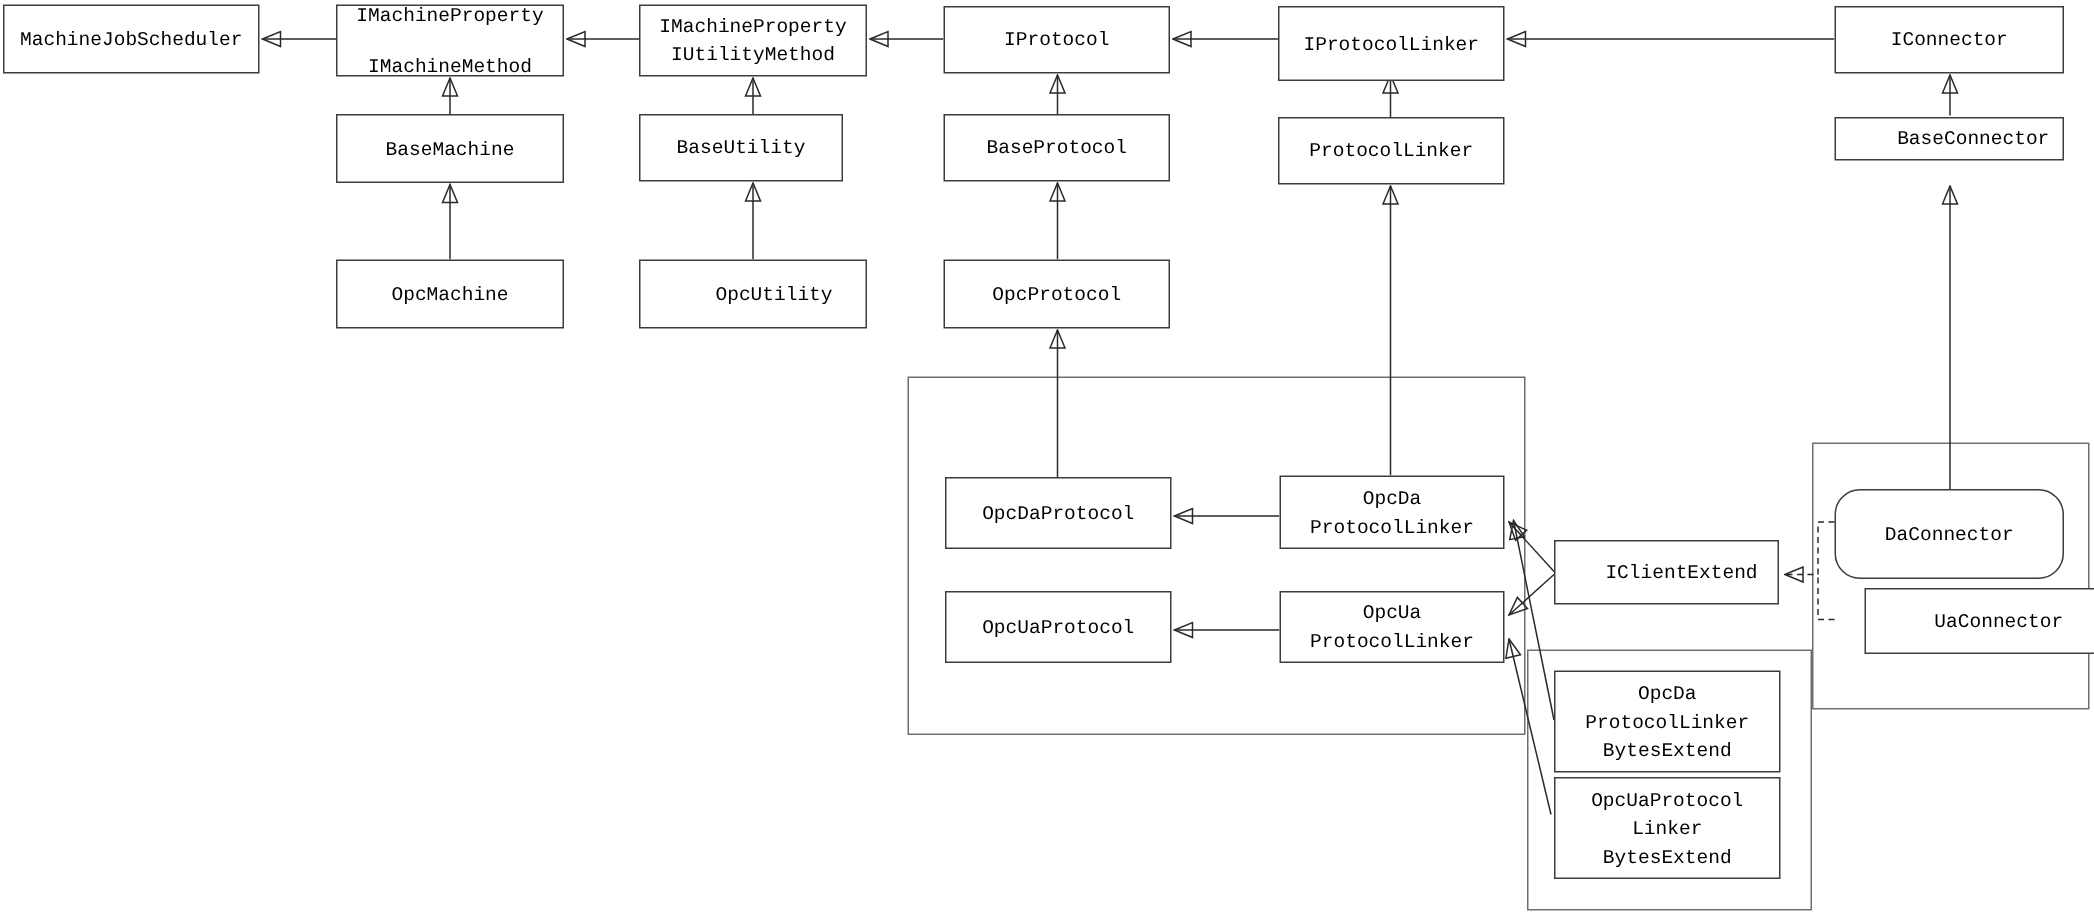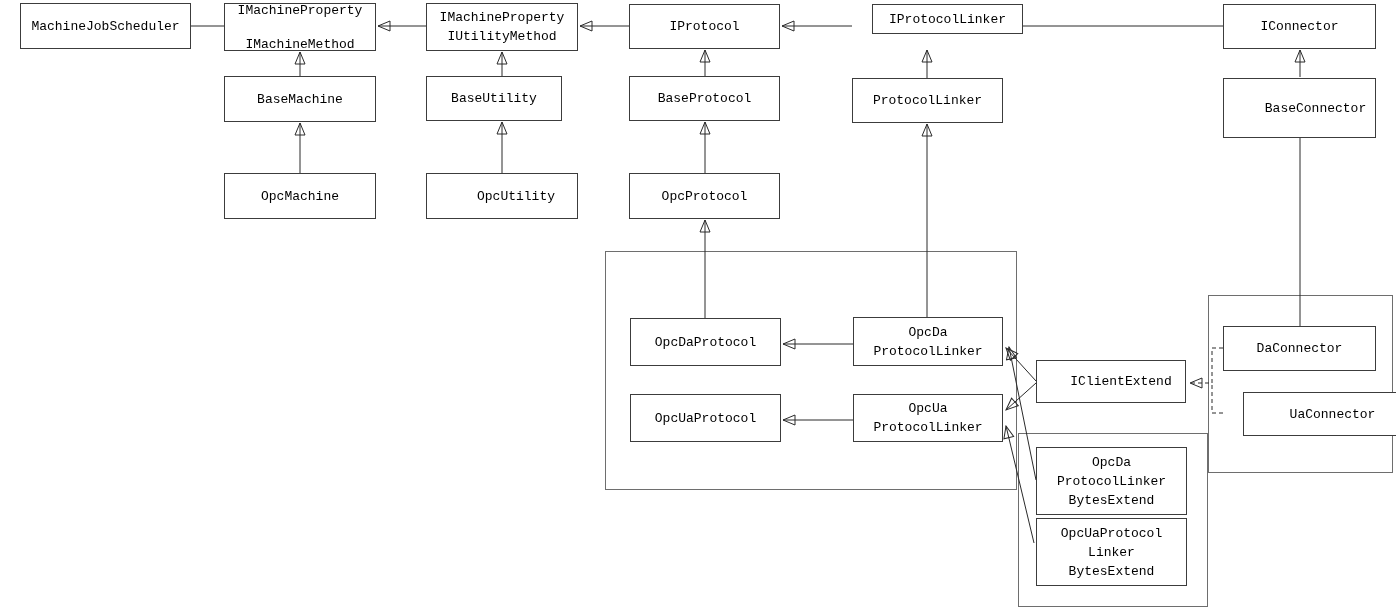--- a/index.html
+++ b/index.html
@@ -90,54 +90,54 @@
     <line x1="1036" y1="381" x2="1006" y2="348" marker-end="url(#arrowFilled)"></line>
     <line x1="1036" y1="383" x2="1006" y2="410" marker-end="url(#arrowFilled)"></line>
 
     <line x1="1036" y1="480" x2="1009" y2="347" marker-end="url(#arrowFilled)"></line>
     <line x1="1034" y1="543" x2="1006" y2="426" marker-end="url(#arrowFilled)"></line>
 
     <path class="dashed" d="M1223,348 H1212 V383 H1190" marker-end="url(#triHollow)"></path>
     <path class="dashed" d="M1223,413 H1212 V383"></path>
   </svg>
 
-  <div class="node" style="left:20px;top:3px;width:171px;height:46px;">
+  <div class="node" style="left:2px;top:3px;width:171px;height:46px;">
     <span>MachineJobScheduler</span>
   </div>
   <div class="node" style="left:224px;top:3px;width:152px;height:48px;gap:15px;">
     <span>IMachineProperty</span>
     <span>IMachineMethod</span>
   </div>
   <div class="node" style="left:426px;top:3px;width:152px;height:48px;">
     <span>IMachineProperty</span>
     <span>IUtilityMethod</span>
   </div>
   <div class="node" style="left:629px;top:4px;width:151px;height:45px;">
     <span>IProtocol</span>
   </div>
-  <div class="node" style="left:872px;top:4px;width:151px;height:30px;">
+  <div class="node" style="left:852px;top:4px;width:151px;height:50px;">
     <span>IProtocolLinker</span>
   </div>
   <div class="node" style="left:1223px;top:4px;width:153px;height:45px;text-align:right;">
     <span>IConnector</span>
   </div>
 
   <div class="node" style="left:224px;top:76px;width:152px;height:46px;">
     <span>BaseMachine</span>
   </div>
   <div class="node" style="left:426px;top:76px;width:136px;height:45px;">
     <span>BaseUtility</span>
   </div>
   <div class="node" style="left:629px;top:76px;width:151px;height:45px;">
     <span>BaseProtocol</span>
   </div>
   <div class="node" style="left:852px;top:78px;width:151px;height:45px;">
     <span>ProtocolLinker</span>
   </div>
-  <div class="node" style="left:1223px;top:78px;width:153px;height:60px;padding-left:32px;">
+  <div class="node" style="left:1223px;top:78px;width:153px;height:29px;padding-left:32px;">
     <span>BaseConnector</span>
   </div>
 
   <div class="node" style="left:224px;top:173px;width:152px;height:46px;">
     <span>OpcMachine</span>
   </div>
   <div class="node" style="left:426px;top:173px;width:152px;height:46px;padding-left:28px;">
     <span>OpcUtility</span>
   </div>
   <div class="node" style="left:629px;top:173px;width:151px;height:46px;">
@@ -156,21 +156,21 @@
   </div>
   <div class="node" style="left:853px;top:394px;width:150px;height:48px;align-items:center;">
     <span>OpcUa</span>
     <span>ProtocolLinker</span>
   </div>
 
   <div class="node" style="left:1036px;top:360px;width:150px;height:43px;padding-left:20px;">
     <span>IClientExtend</span>
   </div>
 
-  <div class="node" style="left:1223px;top:326px;width:153px;height:45px;">
+  <div class="node" style="left:1223px;top:326px;width:153px;height:60px;border-radius:17px;">
     <span>DaConnector</span>
   </div>
   <div class="node" style="left:1223px;top:392px;width:179px;height:44px;margin-left:20px;">
     <span>UaConnector</span>
   </div>
 
   <div class="node" style="left:1036px;top:447px;width:151px;height:68px;">
     <span>OpcDa</span>
     <span>ProtocolLinker</span>
     <span>BytesExtend</span>

